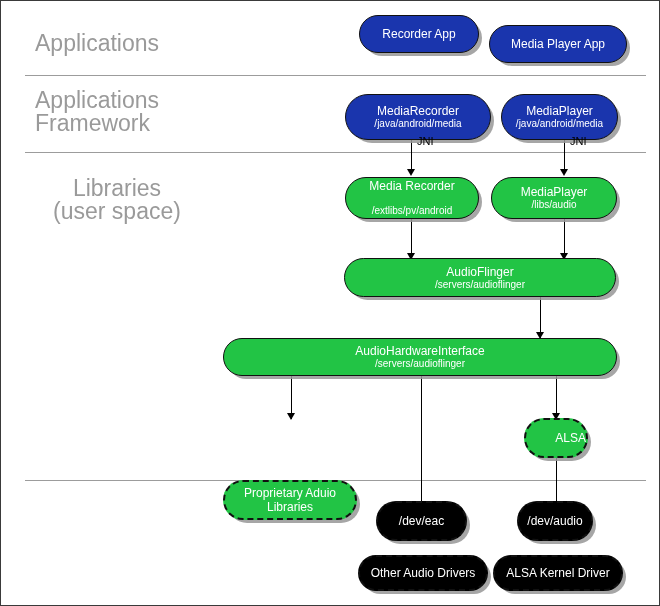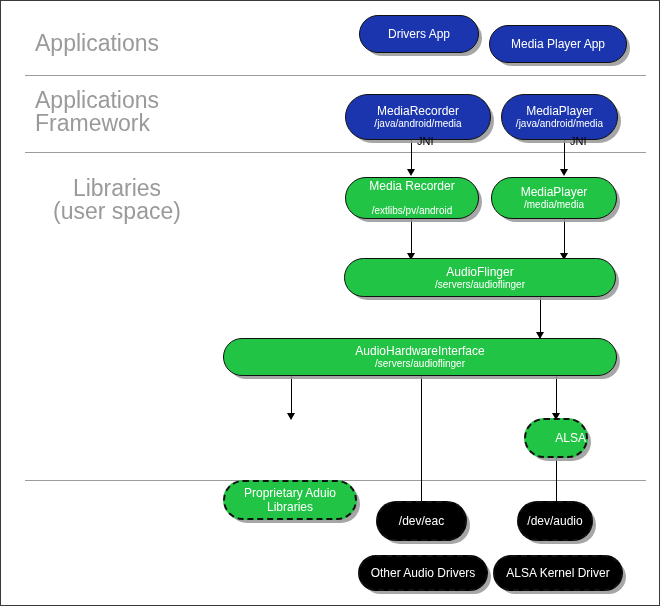--- a/index.html
+++ b/index.html
@@ -135,21 +135,21 @@
   <div class="vline" style="left:420px; top:374px; height:144px;"></div>
   <div class="arrowhead" style="left:416px; top:512px;"></div>
 
   <div class="vline" style="left:555px; top:374px; height:44px;"></div>
   <div class="arrowhead" style="left:551px; top:412px;"></div>
 
   <div class="vline" style="left:555px; top:456px; height:62px;"></div>
   <div class="arrowhead" style="left:551px; top:512px;"></div>
 
   <div class="node blue" style="left:358px; top:14px; width:120px; height:38px;">
-    <div class="t1">Drivers App</div>
+    <div class="t1">Recorder App</div>
   </div>
 
   <div class="node blue" style="left:488px; top:24px; width:138px; height:38px;">
     <div class="t1">Media Player App</div>
   </div>
 
   <div class="node blue" style="left:344px; top:93px; width:146px; height:46px;">
     <div class="t1">MediaRecorder</div>
     <div class="t2">/java/android/media</div>
   </div>
@@ -159,21 +159,21 @@
     <div class="t2">/java/android/media</div>
   </div>
 
   <div class="node green" style="left:344px; top:176px; width:134px; height:42px;gap:12px;">
     <div class="t1">Media Recorder</div>
     <div class="t2">/extlibs/pv/android</div>
   </div>
 
   <div class="node green" style="left:490px; top:176px; width:126px; height:42px;">
     <div class="t1">MediaPlayer</div>
-    <div class="t2">/media/media</div>
+    <div class="t2">/libs/audio</div>
   </div>
 
   <div class="node green" style="left:343px; top:257px; width:272px; height:39px;">
     <div class="t1">AudioFlinger</div>
     <div class="t2">/servers/audioflinger</div>
   </div>
 
   <div class="node green" style="left:222px; top:337px; width:394px; height:38px;">
     <div class="t1">AudioHardwareInterface</div>
     <div class="t2">/servers/audioflinger</div>

